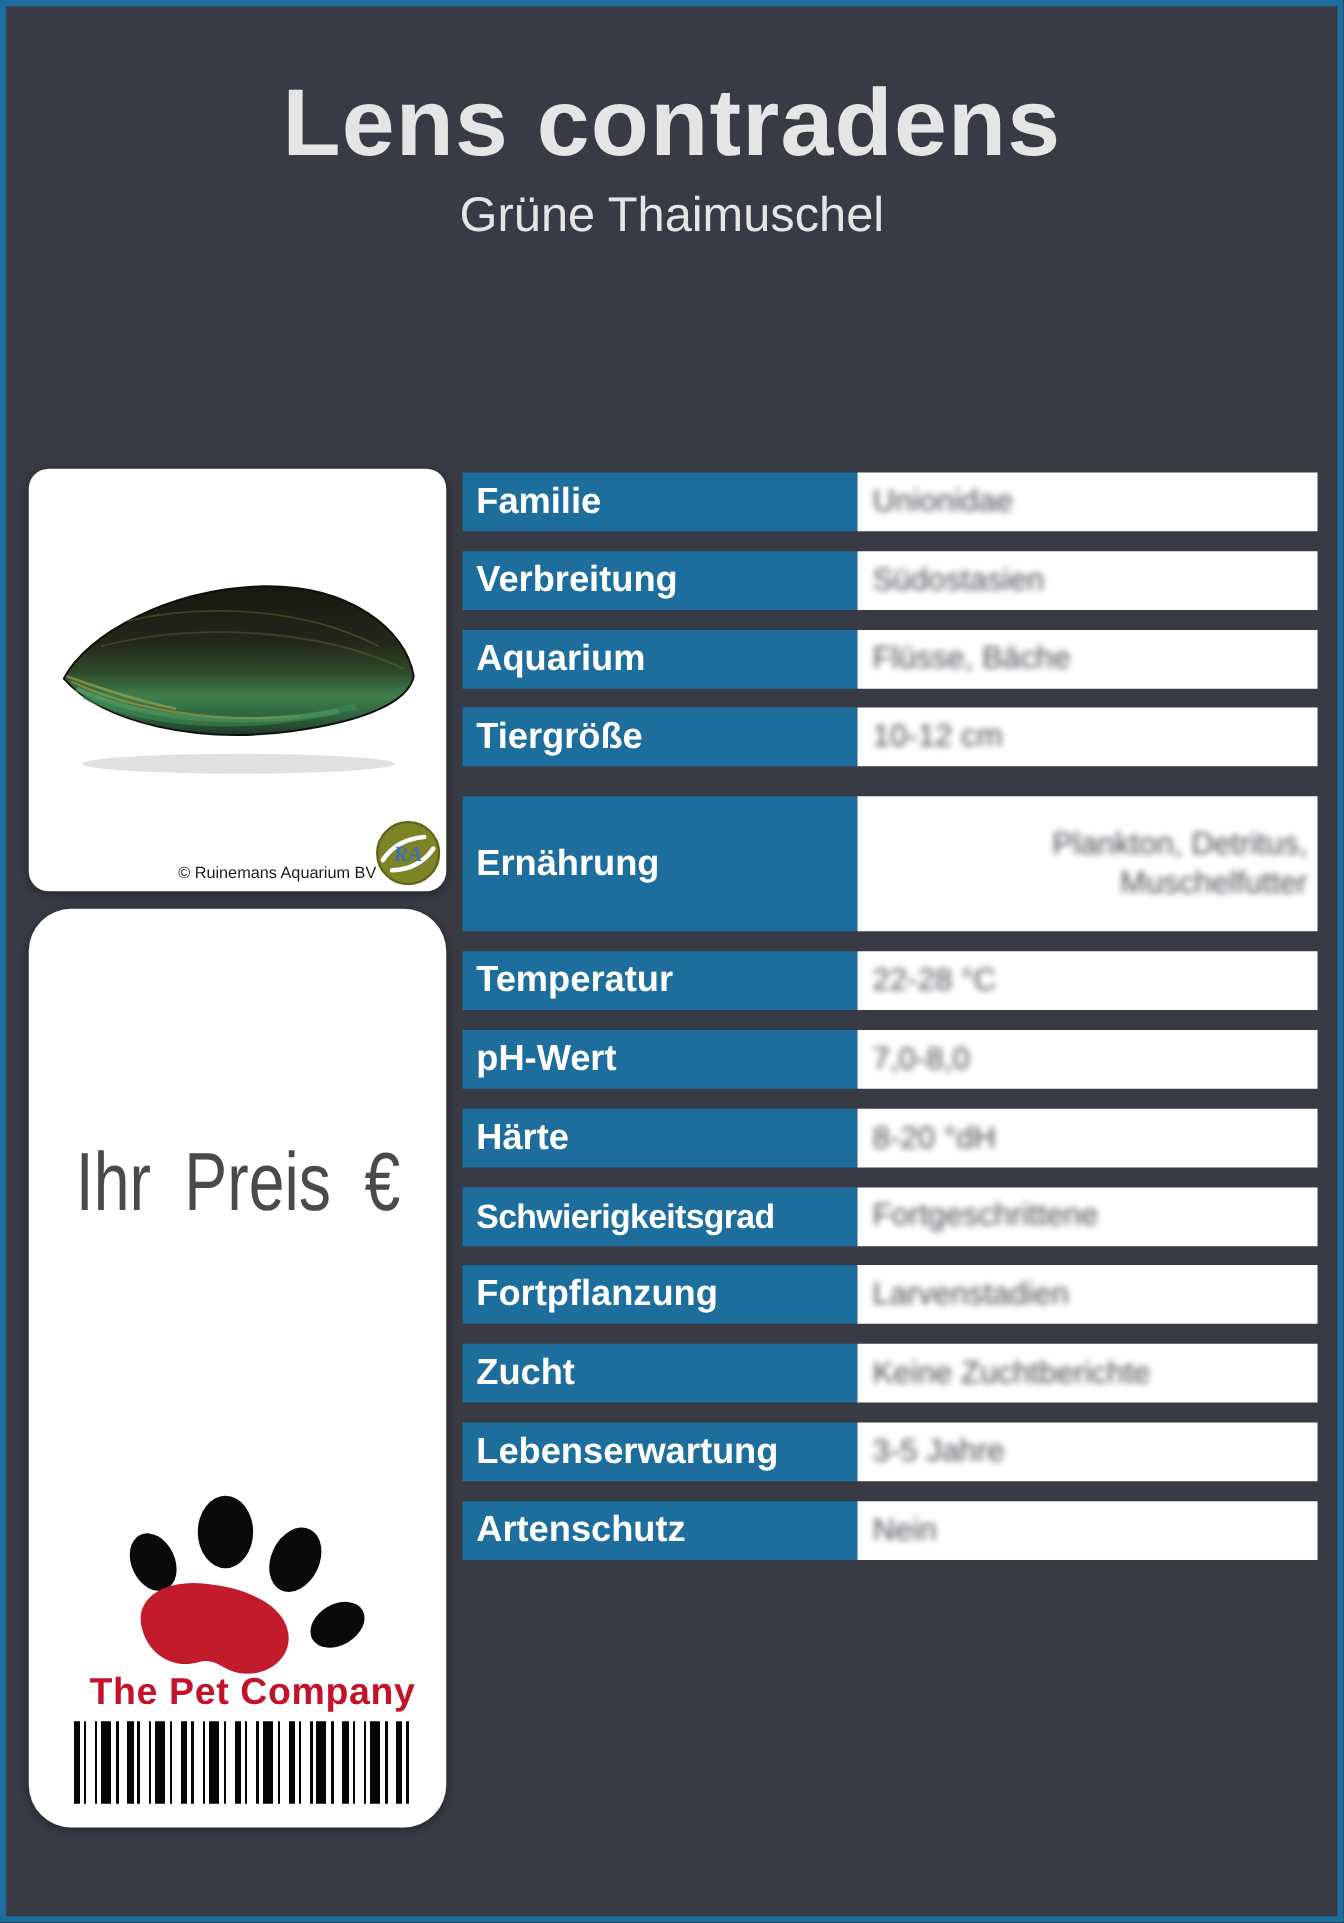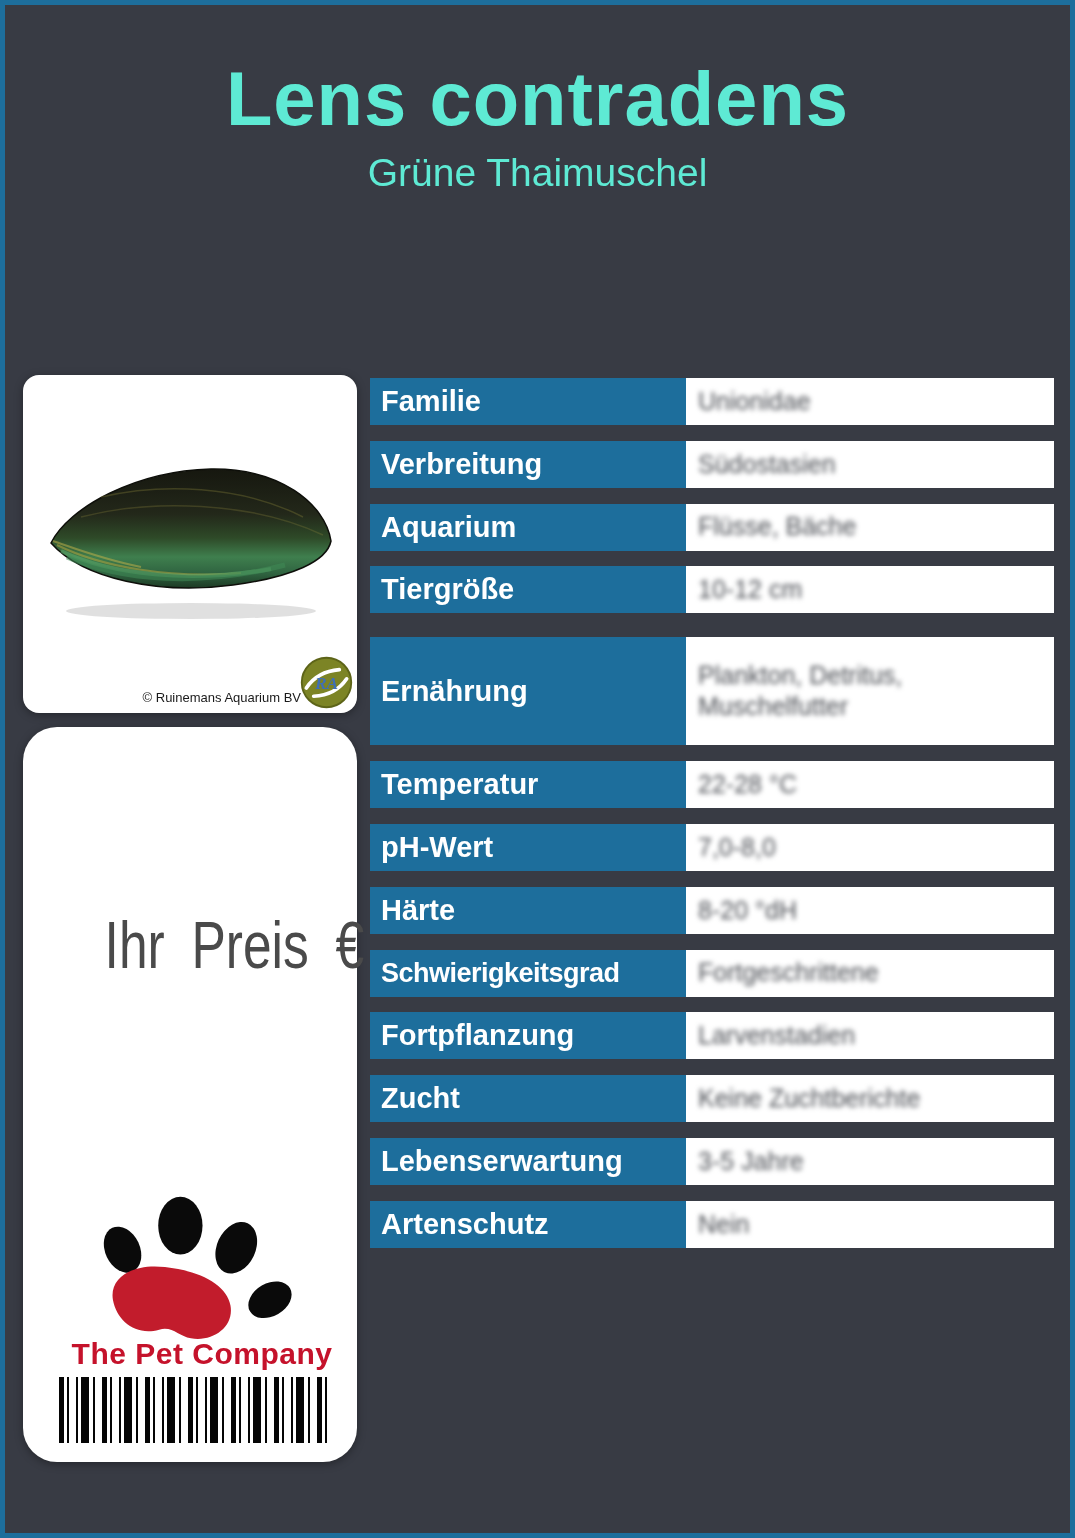--- a/index.html
+++ b/index.html
@@ -6,50 +6,50 @@
   .page{
     position:relative;
     width:1075px;height:1538px;
     box-sizing:border-box;
     background:#383b44;
     border:5px solid #1d6e9c;
     font-family:"Liberation Sans",sans-serif;
     overflow:hidden;
   }
   
-  .header{position:absolute;top:48px;left:0;width:100%;text-align:center;color:#5eead4;}
+  .header{position:absolute;top:48px;left:0;width:100%;text-align:center;color:#e5e5e5;}
   .title{font-size:76px;font-weight:bold;letter-spacing:1px;line-height:1.2;}
   .subtitle{font-size:39px;font-weight:normal;margin-top:6px;line-height:1.2;}
   
   .card{position:absolute;background:#ffffff;box-shadow:0 2px 8px rgba(0,0,0,0.35);}
   .photo-card{left:18px;top:370px;width:334px;height:338px;border-radius:16px;}
   .price-card{left:18px;top:722px;width:334px;height:735px;border-radius:34px;}
   .mussel-wrap{position:absolute;left:18px;top:72px;width:298px;height:180px;}
   .photo-credit{position:absolute;right:56px;bottom:8px;font-size:13px;color:#1a1a1a;}
   .ra-logo{position:absolute;right:3px;bottom:3px;width:55px;height:55px;}
   .price-text{
     position:absolute;top:180px;left:0;width:100%;text-align:center;
-    font-size:66px;color:#4a4a4a;white-space:nowrap;padding-left:44px;
+    font-size:66px;color:#4a4a4a;white-space:nowrap;
   }
   .price-text span{display:inline-block;transform:scaleX(0.78);transform-origin:center;word-spacing:16px;}
   .paw-wrap{position:absolute;top:468px;left:50%;transform:translateX(-50%);width:212px;height:146px;}
   .brand-text{position:absolute;top:610px;left:0;width:100%;text-align:center;
     font-size:30px;font-weight:bold;color:#c5122b;letter-spacing:0.5px;padding-left:12px;}
   .barcode{
     position:absolute;top:650px;left:36px;width:270px;height:66px;
     background:repeating-linear-gradient(90deg,
       #050505 0 5px,#ffffff 5px 8px,
       #050505 8px 10px,#ffffff 10px 17px,
       #050505 17px 19px,#ffffff 19px 22px,
       #050505 22px 30px,#ffffff 30px 34px,
       #050505 34px 36px,#ffffff 36px 43px);
   }
   
   .spec-table{position:absolute;left:365px;top:373px;width:684px;}
-  .spec-row{display:flex;height:47px;margin-bottom:15.8px;}
+  .spec-row{display:flex;height:47px;margin-bottom:15.8px;text-align:right;}
   .spec-row.tall{height:108px;margin-top:24px;}
   .label-cell{
     width:316px;box-sizing:border-box;flex:none;
     background:#1d6e9c;color:#ffffff;
     font-size:29px;font-weight:bold;
     display:flex;align-items:center;padding-left:11px;
   }
   .spec-row.narrowlabel .label-cell{font-size:27px;letter-spacing:-0.5px;}
   .value-cell{
     flex:1;background:#ffffff;box-sizing:border-box;

